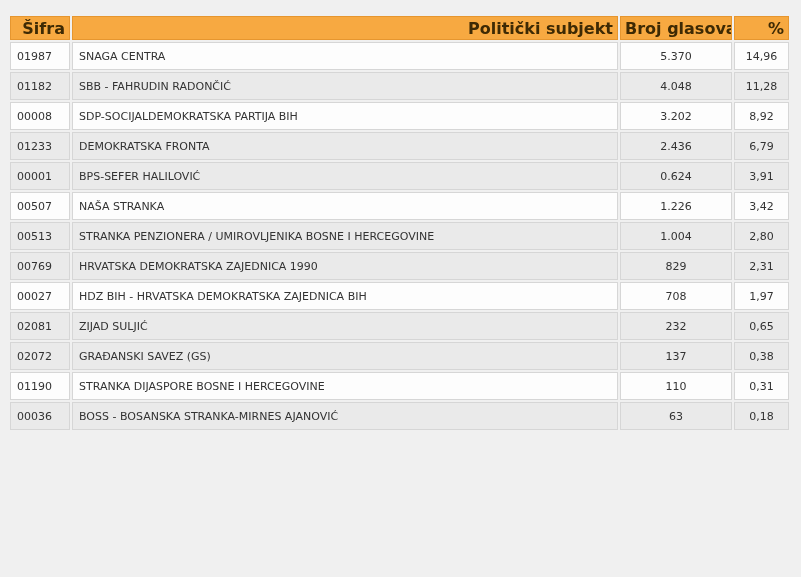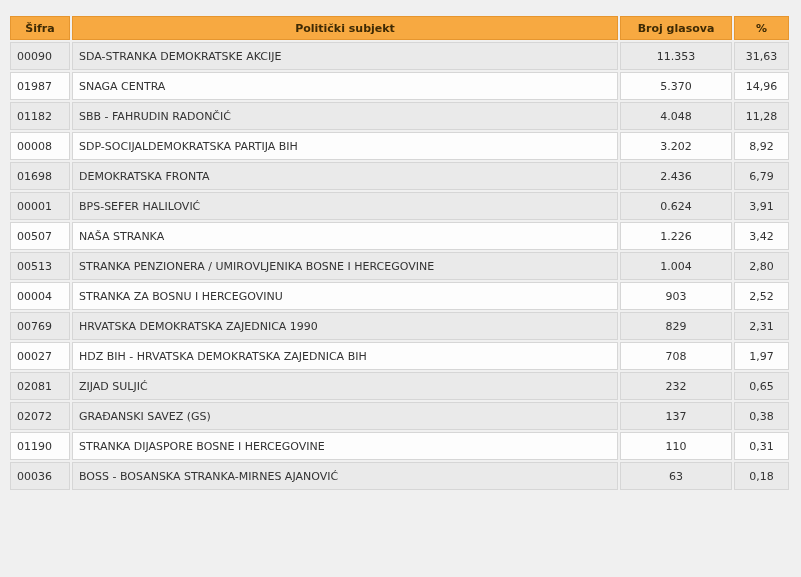--- a/index.html
+++ b/index.html
@@ -30,24 +30,24 @@
     top: 14px;
     width: 783px;
     border-collapse: separate;
     border-spacing: 2px;
     table-layout: fixed;
   }
   table.results th {
     background: var(--header-bg);
     border: 1px solid var(--header-border);
     color: var(--header-fg);
-    font-size: 11px;
+    font-size: 16px;
     font-weight: bold;
     height: 22px;
-    text-align: center;
+    text-align: right;
     padding: 0 4px;
     white-space: nowrap;
     overflow: hidden;
     margin-top: 40px;
   }
   table.results td {
     background: var(--row-bg);
     border: 1px solid var(--cell-border);
     color: var(--cell-fg);
     font-size: 11px;
@@ -77,46 +77,40 @@
   </colgroup>
   <thead>
     <tr>
       <th>Šifra</th>
       <th>Politički subjekt</th>
       <th>Broj glasova</th>
       <th>%</th>
     </tr>
   </thead>
   <tbody>
-      <tr class="alt">
-    <td class="col-code">00090</td>
-    <td class="col-name">SDA-STRANKA DEMOKRATSKE AKCIJE</td>
-    <td class="col-votes">11.353</td>
-    <td class="col-pct">31,63</td>
-  </tr>
       <tr>
     <td class="col-code">01987</td>
     <td class="col-name">SNAGA CENTRA</td>
     <td class="col-votes">5.370</td>
     <td class="col-pct">14,96</td>
   </tr>
       <tr class="alt">
     <td class="col-code">01182</td>
     <td class="col-name">SBB - FAHRUDIN RADONČIĆ</td>
     <td class="col-votes">4.048</td>
     <td class="col-pct">11,28</td>
   </tr>
       <tr>
     <td class="col-code">00008</td>
     <td class="col-name">SDP-SOCIJALDEMOKRATSKA PARTIJA BIH</td>
     <td class="col-votes">3.202</td>
     <td class="col-pct">8,92</td>
   </tr>
       <tr class="alt">
-    <td class="col-code">01698</td>
+    <td class="col-code">01233</td>
     <td class="col-name">DEMOKRATSKA FRONTA</td>
     <td class="col-votes">2.436</td>
     <td class="col-pct">6,79</td>
   </tr>
       <tr class="alt">
     <td class="col-code">00001</td>
     <td class="col-name">BPS-SEFER HALILOVIĆ</td>
     <td class="col-votes">0.624</td>
     <td class="col-pct">3,91</td>
   </tr>
@@ -124,26 +118,20 @@
     <td class="col-code">00507</td>
     <td class="col-name">NAŠA STRANKA</td>
     <td class="col-votes">1.226</td>
     <td class="col-pct">3,42</td>
   </tr>
       <tr class="alt">
     <td class="col-code">00513</td>
     <td class="col-name">STRANKA PENZIONERA / UMIROVLJENIKA BOSNE I HERCEGOVINE</td>
     <td class="col-votes">1.004</td>
     <td class="col-pct">2,80</td>
-  </tr>
-      <tr>
-    <td class="col-code">00004</td>
-    <td class="col-name">STRANKA ZA BOSNU I HERCEGOVINU</td>
-    <td class="col-votes">903</td>
-    <td class="col-pct">2,52</td>
   </tr>
       <tr class="alt">
     <td class="col-code">00769</td>
     <td class="col-name">HRVATSKA DEMOKRATSKA ZAJEDNICA 1990</td>
     <td class="col-votes">829</td>
     <td class="col-pct">2,31</td>
   </tr>
       <tr>
     <td class="col-code">00027</td>
     <td class="col-name">HDZ BIH - HRVATSKA DEMOKRATSKA ZAJEDNICA BIH</td>

